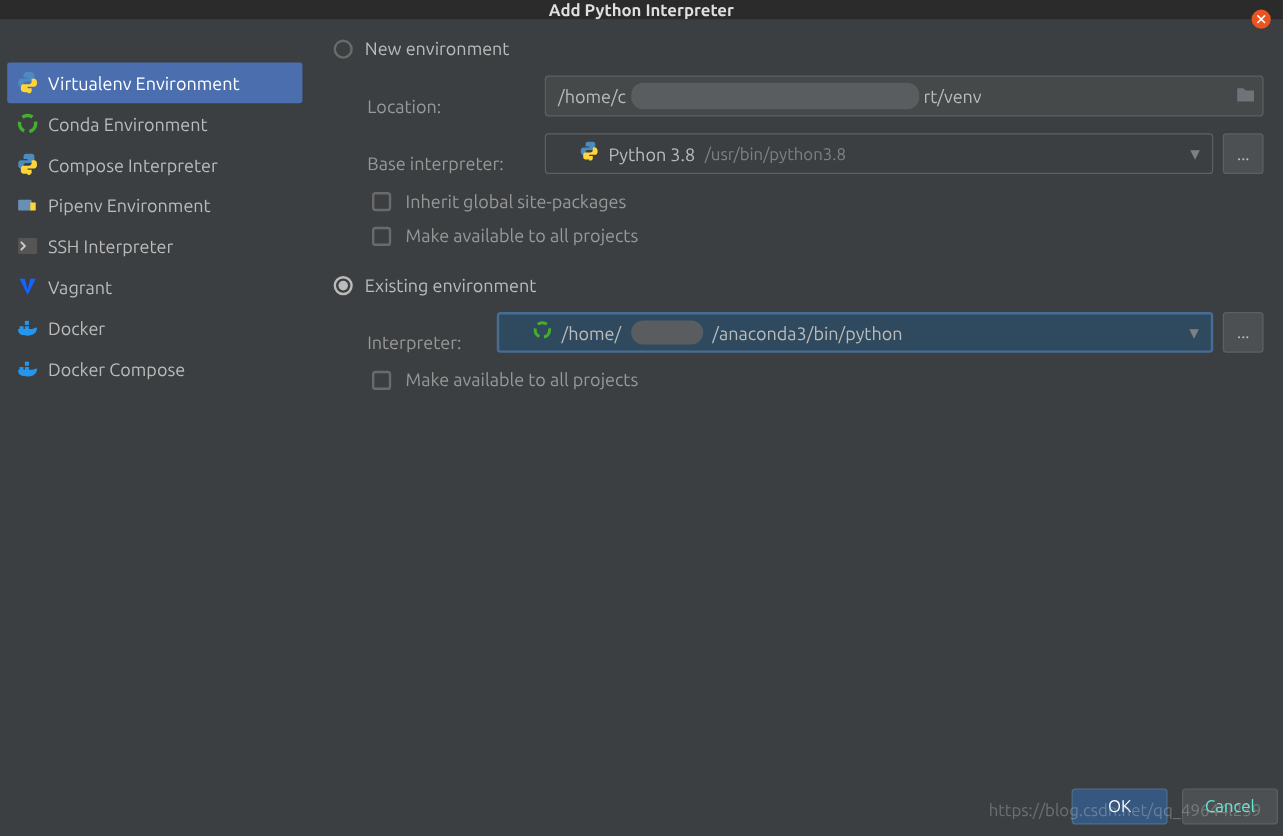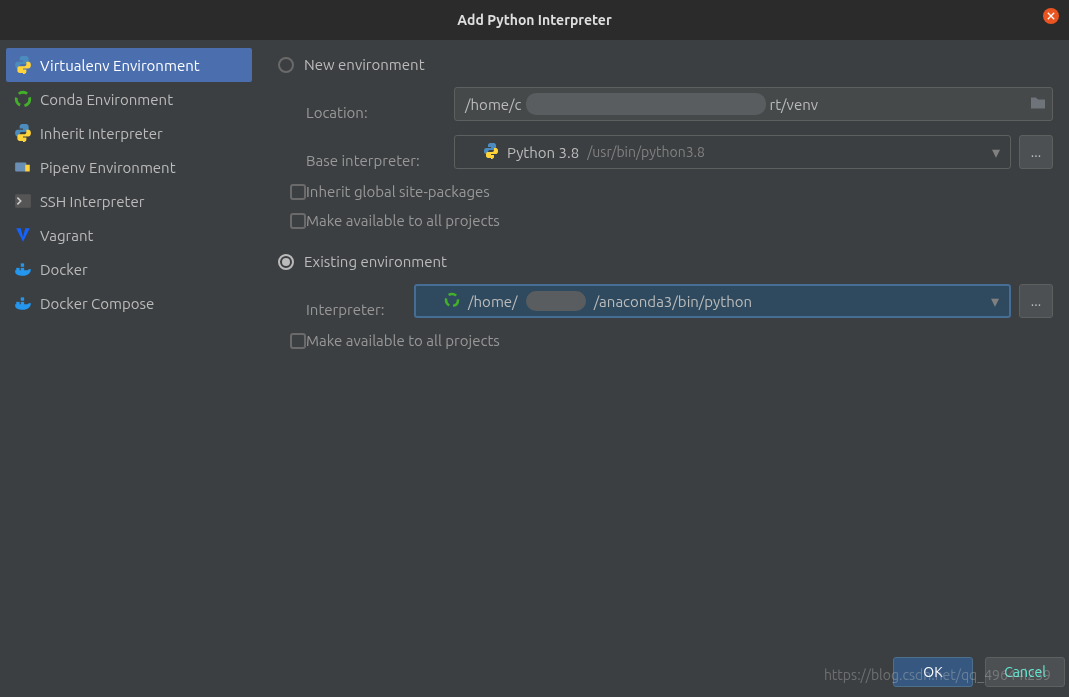--- a/index.html
+++ b/index.html
@@ -5,21 +5,21 @@
 * { box-sizing: border-box; margin: 0; padding: 0; font-family: Ubuntu, "Segoe UI", sans-serif; }
 body {
   background: #3c3f41;
   color: #bbbbbb;
   width: 1069px;
   height: 697px;
   overflow: hidden;
   position: relative;
 }
 .titlebar {
-  height: 40px;
+  height: 16px;
   background: #2b2b2b;
   display: flex;
   align-items: center;
   justify-content: center;
   position: relative;
 }
 .titlebar-title {
   color: #dfdfdf;
   font-weight: bold;
   font-size: 14px;
@@ -38,20 +38,21 @@
   cursor: pointer;
 }
 .close-btn svg { width: 8px; height: 8px; }
 .content {
   display: flex;
   height: calc(100% - 32px - 50px);
 }
 .sidebar {
   width: 258px;
   padding: 8px 6px;
+  margin-top: 28px;
 }
 .sidebar-item {
   display: flex;
   align-items: center;
   gap: 8px;
   padding: 8px 8px;
   font-size: 15px;
   color: #bbbbbb;
   border-radius: 2px;
   cursor: pointer;
@@ -164,21 +165,22 @@
   display: flex;
   align-items: center;
   justify-content: center;
   color: #bbbbbb;
   font-size: 14px;
   cursor: pointer;
 }
 .checkbox-row {
   display: flex;
   align-items: center;
-  margin-left: 12px;
+  gap: 12px;
+  margin-left: 32px;
   margin-bottom: 12px;
 }
 .checkbox {
   width: 16px;
   height: 16px;
   border: 2px solid #6a6a6a;
   border-radius: 3px;
   cursor: pointer;
 }
 .checkbox-label { font-size: 15px; color: #989898; }
@@ -257,21 +259,21 @@
       <span>Conda Environment</span>
     </div>
 
     <div class="sidebar-item">
       <span class="sidebar-icon">
         <svg viewBox="0 0 16 16">
             <path fill="#4b8bbe" d="M8 0C5 0 5 2 5 2v2h3v1H3S1 5 1 8s2 3 2 3h2V9s0-2 2-2h4s2 0 2-2V2s0-2-3-2H8z"></path>
             <path fill="#ffd43b" d="M8 16c3 0 3-2 3-2v-2H8v-1h5s2 0 2-3-2-3-2-3h-2v2s0 2-2 2H5s-2 0-2 2v2s0 2 3 2h2z"></path>
           </svg>
       </span>
-      <span>Inherit Interpreter</span>
+      <span>Compose Interpreter</span>
     </div>
 
     <div class="sidebar-item">
       <span class="sidebar-icon">
         <svg viewBox="0 0 16 16">
             <rect x="1" y="4" width="10" height="8" rx="1" fill="#6a8fb5"></rect>
             <path fill="#ffd43b" d="M10 6h4v6h-4z"></path>
           </svg>
       </span>
       <span>Pipenv Environment</span>

